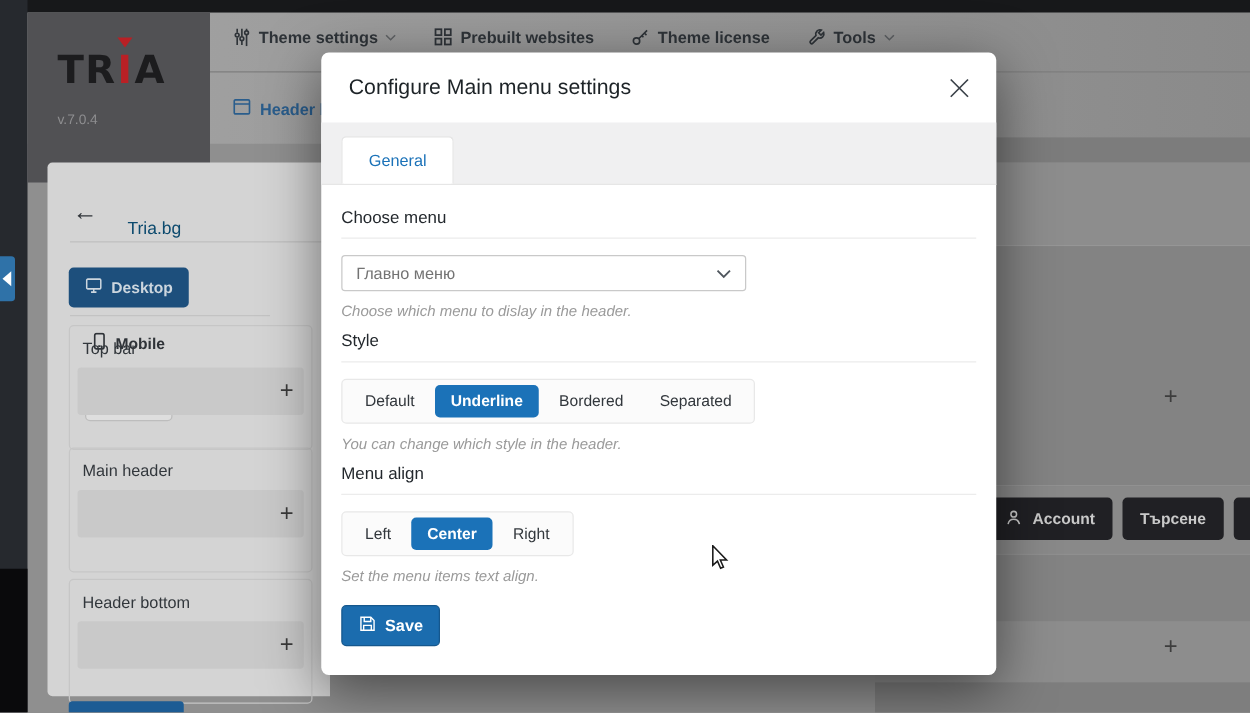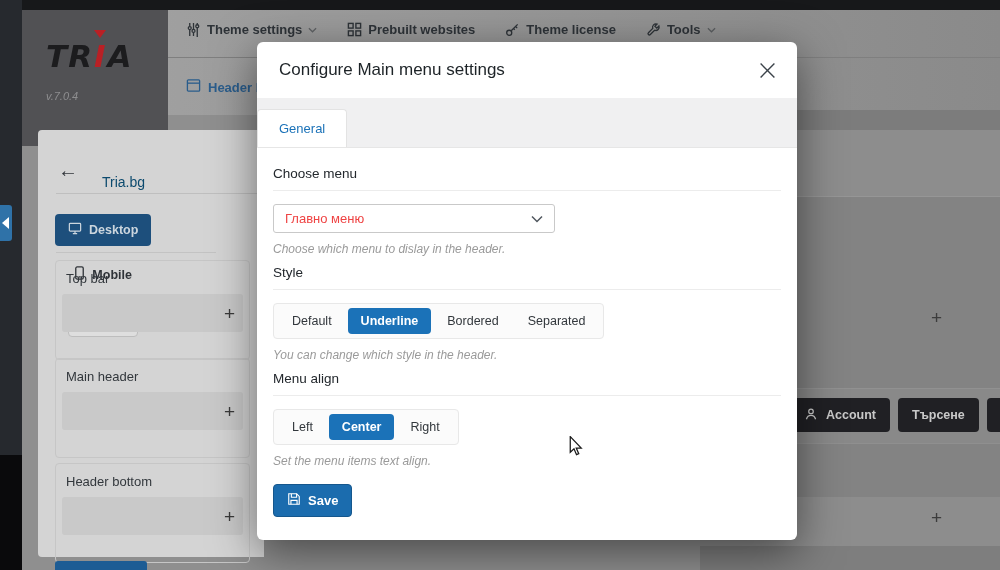--- a/index.html
+++ b/index.html
@@ -9,21 +9,21 @@
   
   .topstrip { position:absolute; left:0; top:0; width:1000px; height:10px; background:#17181a; }
   .sidebar { position:absolute; left:0; top:0; width:22px; height:570px; background:#26292e; }
   .sidebar-bottom { position:absolute; left:0; top:455px; width:22px; height:115px; background:#0a0a0c; }
   .collapse-tab { position:absolute; left:0; top:205px; width:12px; height:36px; background:#2f72a8; border-radius:0 3px 3px 0; display:flex; align-items:center; justify-content:center; }
   .collapse-tab .tri { width:0; height:0; border-top:6px solid transparent; border-bottom:6px solid transparent; border-right:7px solid #fff; margin-right:1px; }
 
   .header-band { position:absolute; left:22px; top:10px; width:978px; height:105px; background:linear-gradient(to right,#a3a3a3,#8a8a8a); }
   .nav-underline { position:absolute; left:168px; top:57px; width:832px; height:1px; background:#7f7f7f; }
 
-  .logo-panel { position:absolute; left:22px; top:10px; width:146px; height:136px; background:#515154;font-style:italic; }
+  .logo-panel { position:absolute; left:22px; top:10px; width:146px; height:136px; background:#515154; }
   .logo { position:absolute; left:24px; top:28px; font-weight:bold; font-size:31px; letter-spacing:1px; color:#1c1c1e; font-family:"DejaVu Sans",sans-serif; }
   .logo-i { color:#b92025; position:relative; margin:0 1px; display:inline-block; }
   .logo-i .tri { position:absolute; top:-8px; left:50%; transform:translateX(-50%); width:0; height:0; border-left:6px solid transparent; border-right:6px solid transparent; border-top:8px solid #b92025; }
   .logo-version { position:absolute; left:24px; top:80px; font-size:11px; color:#8e8e90; }
 
   .topnav { position:absolute; left:186px; top:22px; display:flex; gap:30px; align-items:center; color:#2e3338; font-size:13px; font-weight:600; }
   .topnav .nav-item { display:flex; align-items:center; gap:6px; cursor:pointer; }
   .topnav svg { display:block; }
   .chev { opacity:.55; }
 
@@ -69,26 +69,26 @@
   .rr-plus-2 { left:231px; top:398px; }
 
   .preview-buttons { position:absolute; left:90px; top:288px; display:flex; gap:8px; }
   .pv-btn { display:flex; align-items:center; gap:8px; height:34px; padding:0 14px; background:#202024; color:#c9c9c9; font-size:12.5px; font-weight:600; border-radius:4px; white-space:nowrap; }
 
   
   .modal { position:absolute; left:257px; top:42px; width:540px; height:498px; background:#fff; border-radius:6px; box-shadow:0 12px 45px rgba(0,0,0,.5); }
   .modal-header { position:relative; height:56px; display:flex; align-items:center; padding:0 22px; }
   .modal-title { font-size:17px; color:#1d2327; }
   .modal-close { position:absolute; right:18px; top:16px; width:24px; height:24px; background:none; border:none; cursor:pointer; display:flex; align-items:center; justify-content:center; }
-  .tabstrip { height:50px; background:#f0f0f1; border-bottom:1px solid #e6e6e6; display:flex; align-items:flex-end; }
+  .tabstrip { height:50px; background:#f0f0f1; border-bottom:1px solid #e6e6e6; padding-left:16px; display:flex; align-items:flex-end; }
   .tab { height:38px; background:#fff; border:1px solid #e3e3e3; border-bottom:none; border-radius:4px 4px 0 0; padding:0 21px; display:flex; align-items:center; font-size:13px; color:#1b72b8; font-weight:500; }
   .modal-body { padding:14px 16px 0 16px; }
   .field-label { font-size:13.5px; color:#23282d; font-weight:500; margin-top:4px; }
   .field-hr { border:none; height:1px; background:#ececec; margin:9px 0 13px 0; }
-  .select { width:282px; height:29px; border:1px solid #c9c9c9; border-radius:3px; background:#fff; display:flex; align-items:center; justify-content:space-between; padding:0 11px; font-size:13px; color:#ef4444; cursor:pointer; }
+  .select { width:324px; height:29px; border:1px solid #c9c9c9; border-radius:3px; background:#fff; display:flex; align-items:center; justify-content:space-between; padding:0 11px; font-size:13px; color:#737373; cursor:pointer; }
   .help { font-size:12px; font-style:italic; color:#9a9a9a; margin:9px 0 9px 0; }
   .btn-group { display:inline-flex; gap:3px; background:#fbfbfb; border:1px solid #e8e8e8; border-radius:4px; padding:4px 5px; }
   .opt-btn { border:none; background:none; font-size:12.5px; color:#32373c; padding:6px 13px; border-radius:4px; cursor:pointer; white-space:nowrap; }
   .opt-btn.active { background:#1b72b8; color:#fff; font-weight:600; }
   .save-btn { margin-top:7px; display:inline-flex; align-items:center; gap:7px; background:#1b6cae; border:1px solid #15578d; color:#fff; font-size:13px; font-weight:600; padding:7px 13px; border-radius:4px; cursor:pointer; }
 
   .cursor { position:absolute; left:568px; top:436px; }
 </style>
 </head>
 <body>

